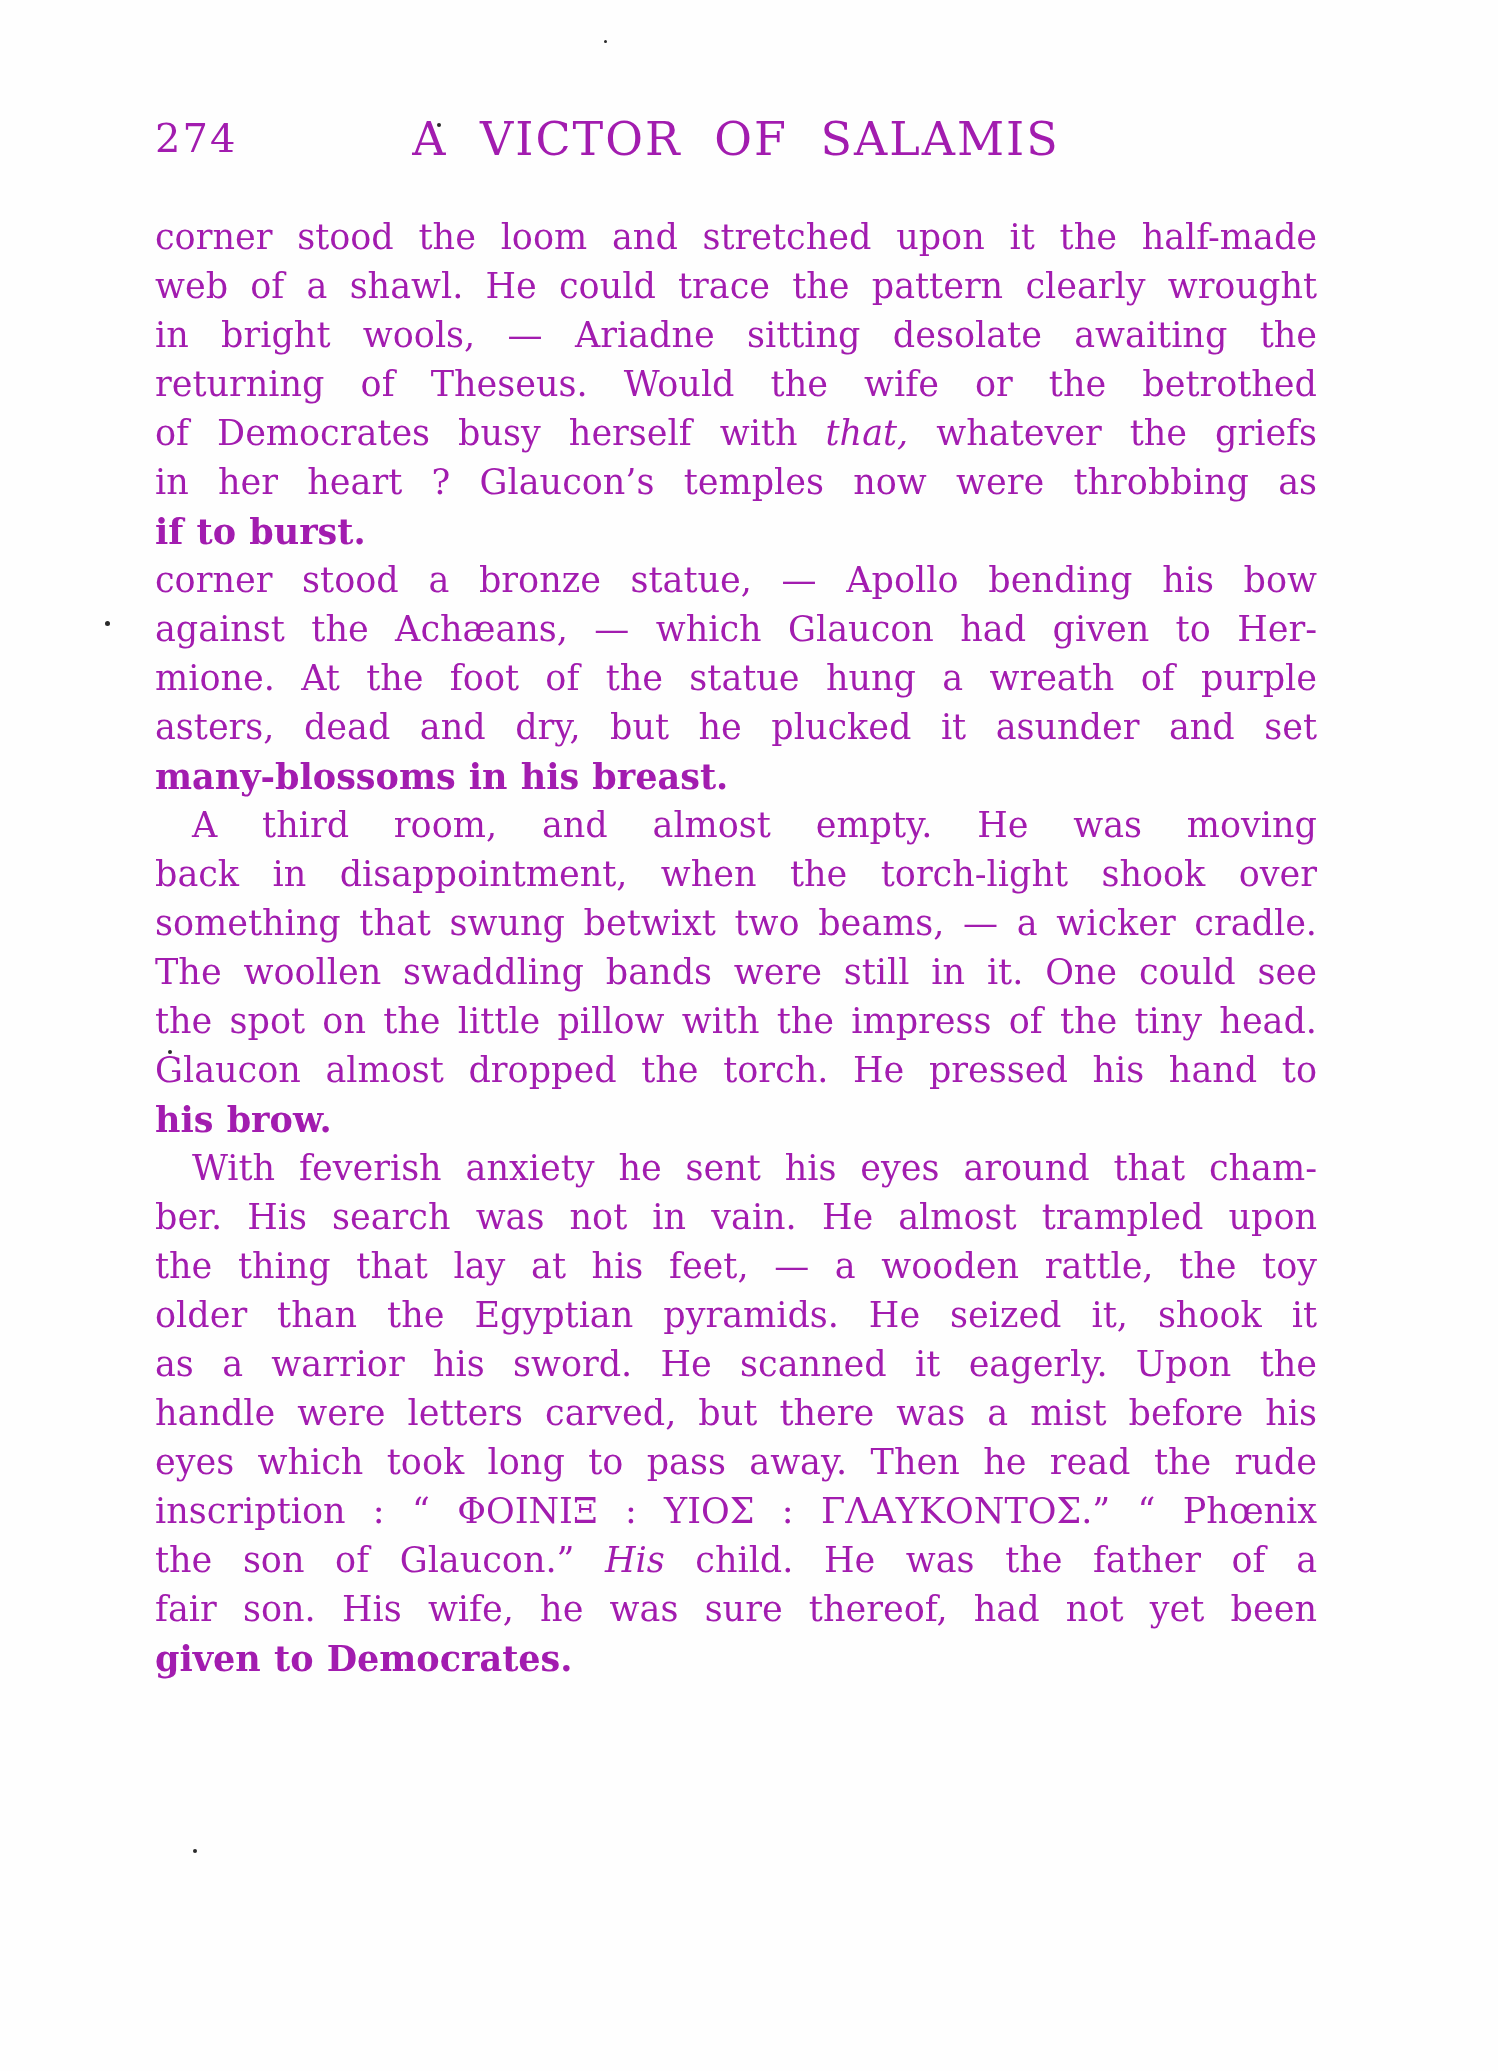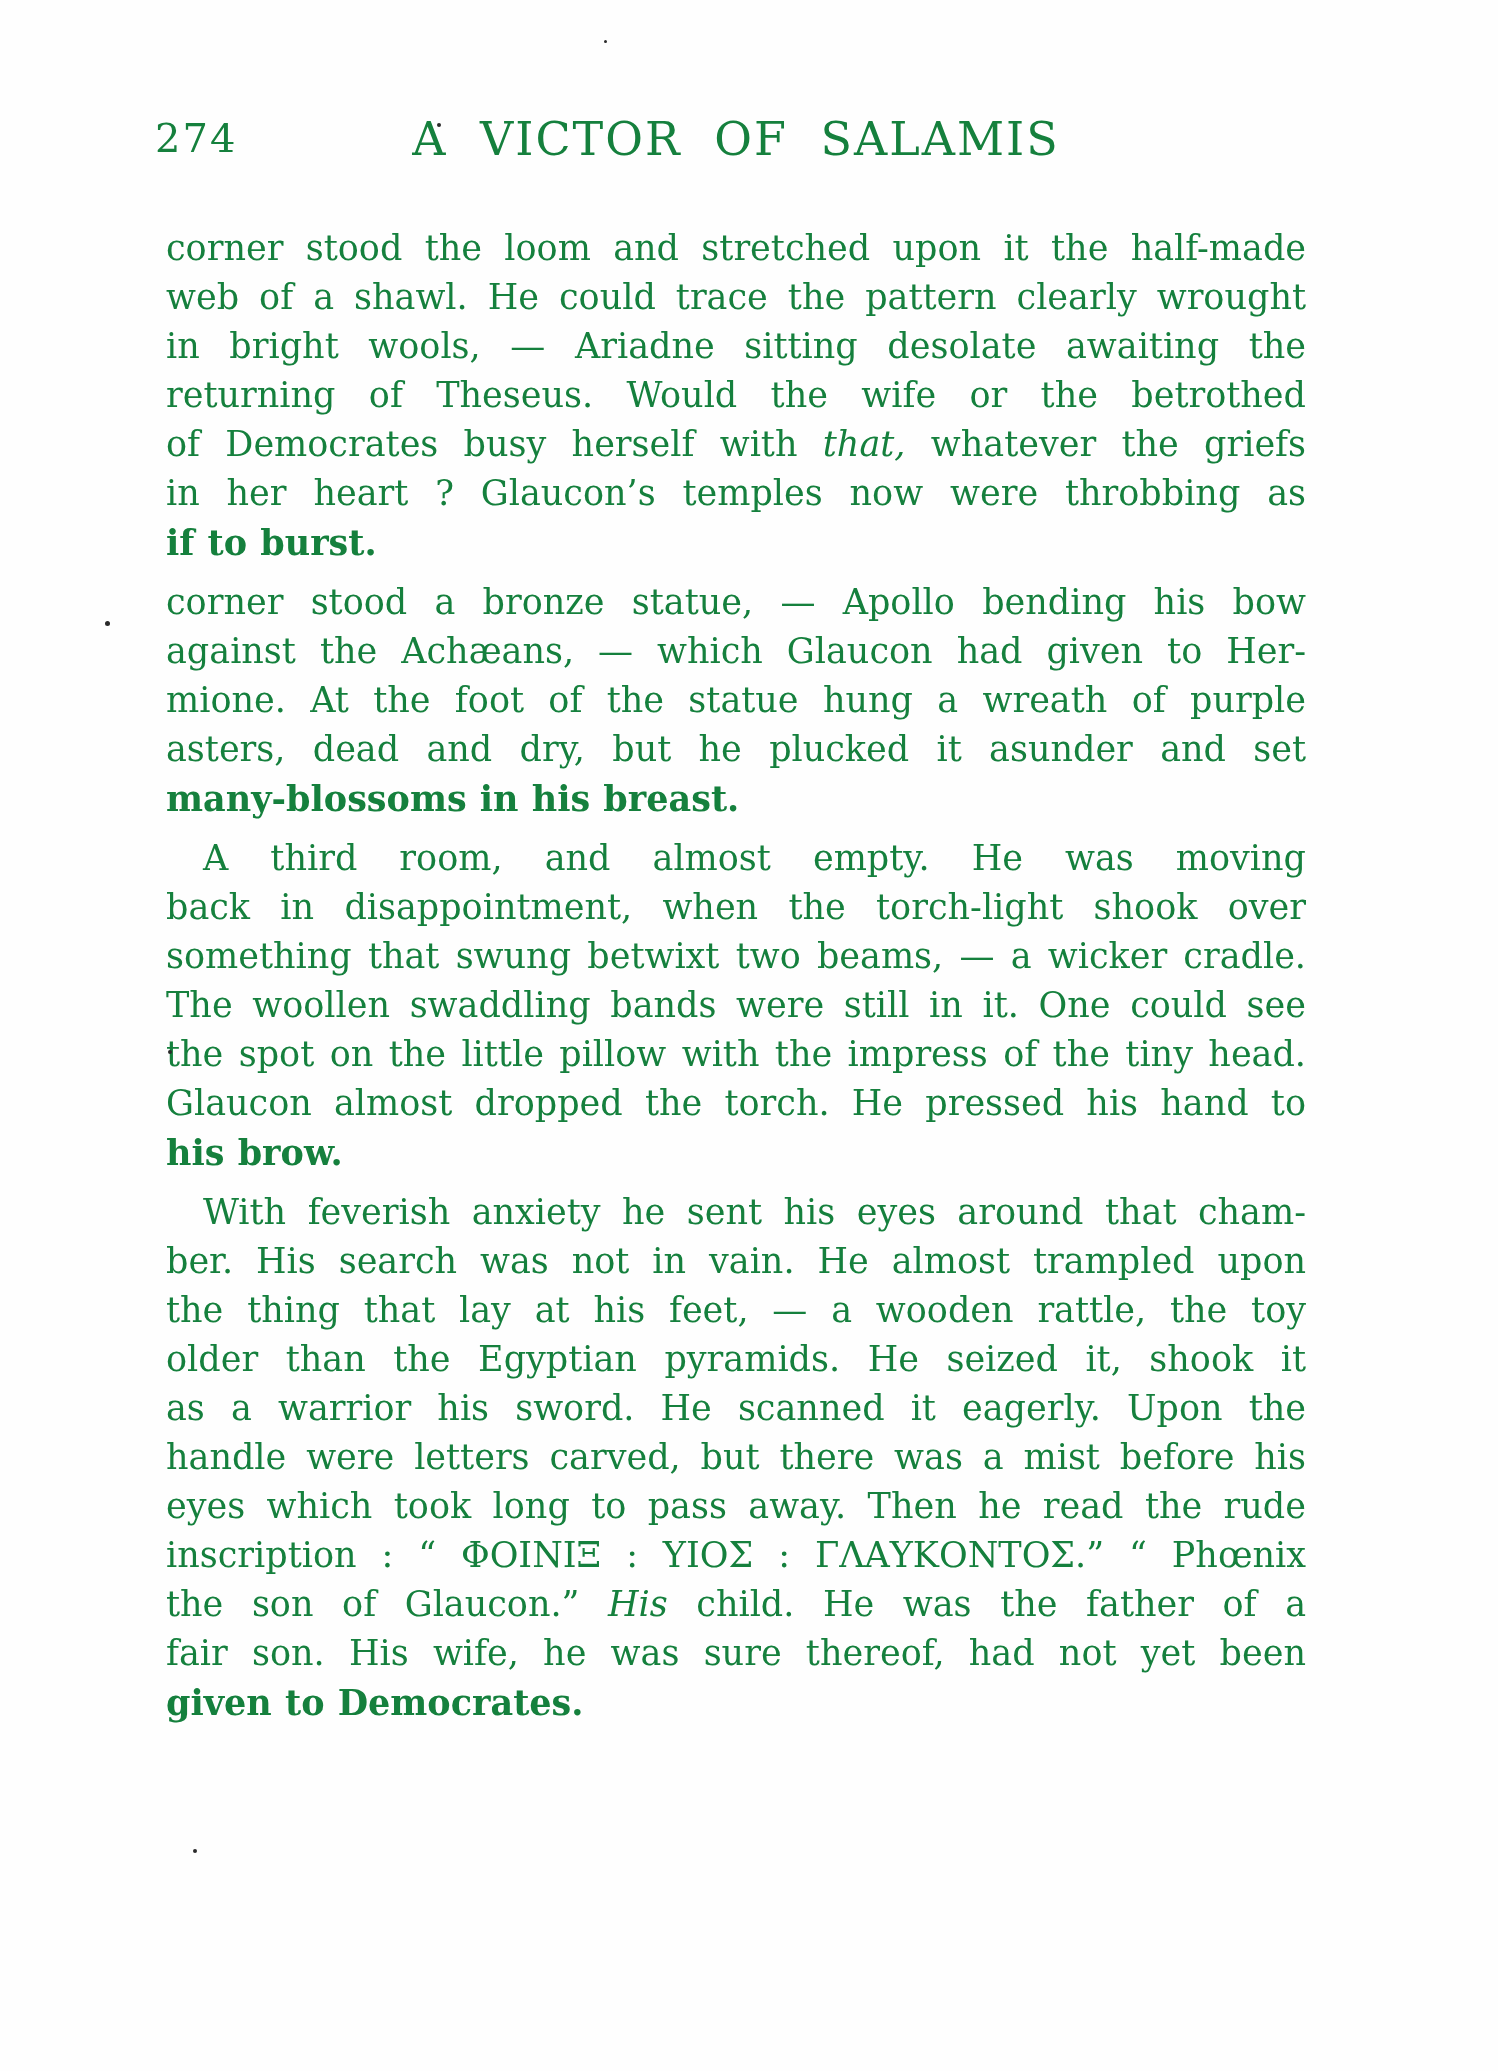--- a/index.html
+++ b/index.html
@@ -5,21 +5,21 @@
   html, body {
     margin: 0;
     padding: 0;
     background: #ffffff;
   }
   .page {
     position: relative;
     width: 1498px;
     height: 2071px;
     background: #fefefe;
-    color: #15803d;
+    color: #a21caf;
     font-family: "DejaVu Serif", "Liberation Serif", serif;
     overflow: hidden;
   }
   .header {
     position: absolute;
     top: 112px;
     left: 155px;
     width: 1162px;
     height: 52px;
   }
@@ -45,21 +45,21 @@
   }
   .body-text {
     position: absolute;
     top: 213px;
     left: 155px;
     width: 1162px;
     font-size: 35px;
     line-height: 49px;
     word-spacing: 1px;
   }
-  .para { margin: 11px; }
+  .para { margin: 0; }
   .line {
     text-align: justify;
     text-align-last: justify;
     white-space: normal;
   }
   .line.short {
     text-align-last: left;
     font-weight: bold;
   }
   .line.indent {

